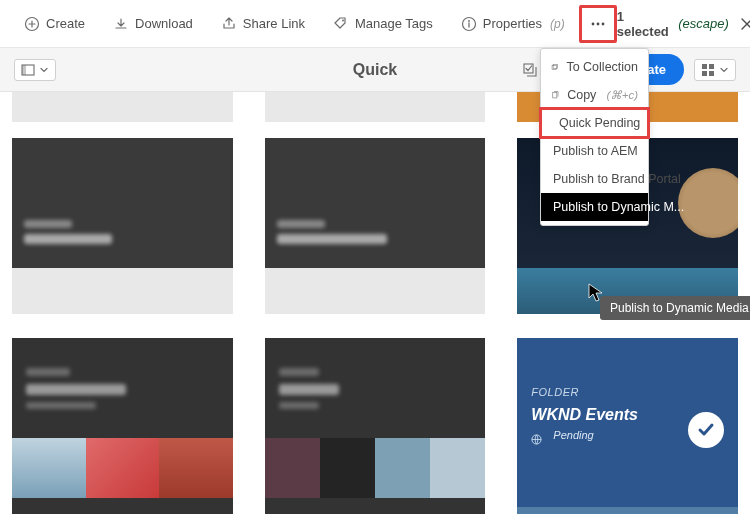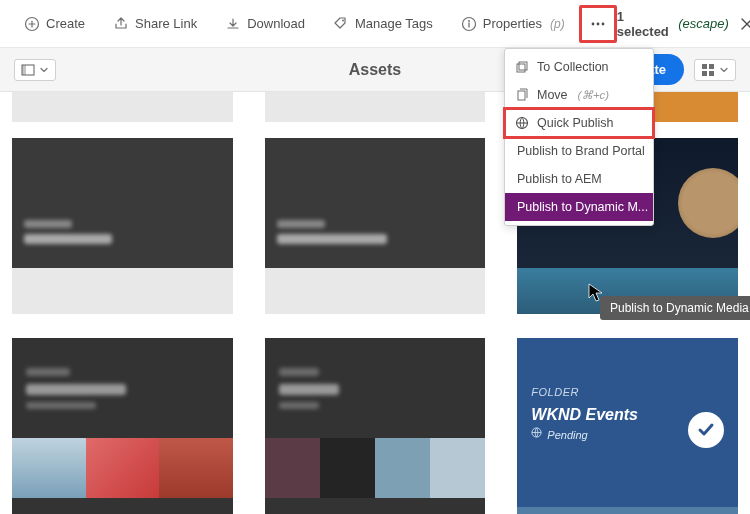--- a/index.html
+++ b/index.html
@@ -201,30 +201,30 @@
     background: linear-gradient(#5b88ab, #5b88ab);
     opacity: 0.8;
   }
   .tile-selected .meta {
     position: absolute; left: 14px; top: 46px;
     font-size: 12px; line-height: 1.6;
   }
   .tile-selected .meta .f { font-size: 11px; letter-spacing: 0.5px; opacity: 0.9; }
   .tile-selected .meta .t { font-weight: 700; color: #fff; font-size: 16px; }
   .tile-selected .meta .s { opacity: 0.85; font-size: 11px; }
-  .tile-selected .meta .p { display: flex; align-items: flex-start; gap: 5px; font-size: 11px; }
+  .tile-selected .meta .p { display: flex; align-items: flex-end; gap: 11px; font-size: 11px; }
 
   .row-neg { margin-top: -8px; }
 
   
   .menu {
     position: absolute;
     top: 48px;
-    left: 504px;
-    width: 150px;
+    left: 540px;
+    width: 109px;
     background: #fff;
     border: 1px solid #d0d0d0;
     border-radius: 3px;
     box-shadow: 0 2px 8px rgba(0,0,0,0.15);
     padding: 4px 0;
     z-index: 100;
   }
   .menu-item {
     display: flex;
     align-items: center;
@@ -235,21 +235,21 @@
     color: #4b4b4b;
     white-space: nowrap;
   }
   .menu-item.plain { padding-left: 12px; }
   .menu-item .sc { color: #9a9a9a; font-style: italic; font-size: 11.5px; margin-left: 2px; }
   .menu-item.hl {
     outline: 3px solid #e34040;
     outline-offset: -1px;
   }
   .menu-item.hover {
-    background: #701a75;
+    background: #000000;
     color: #fff;
   }
 
   .tooltip {
     position: absolute;
     top: 296px;
     left: 600px;
     background: #5a5a5a;
     color: #fff;
     font-size: 12px;
@@ -291,29 +291,29 @@
 <div class="topbar">
   <div class="tb-item">
     <svg width="16" height="16" viewBox="0 0 16 16">
         <circle cx="8" cy="8" r="6.5" fill="none" stroke="#6e6e6e" stroke-width="1.2"></circle>
         <path d="M8 5v6M5 8h6" stroke="#6e6e6e" stroke-width="1.2" stroke-linecap="round"></path>
       </svg>
     <span>Create</span>
   </div>
   <div class="tb-item">
     <svg width="16" height="16" viewBox="0 0 16 16">
-        <path d="M3 8v4h10V8M8 2v7M5 5l3-3 3 3" fill="none" stroke="#6e6e6e" stroke-width="1.2" stroke-linecap="round" stroke-linejoin="round"></path>
-      </svg>
-    <span>Share Link</span>
+        <path d="M3 12h10M8 3v7M5 7l3 3 3-3" fill="none" stroke="#6e6e6e" stroke-width="1.2" stroke-linecap="round" stroke-linejoin="round"></path>
+      </svg>
+    <span>Download</span>
   </div>
   <div class="tb-item">
     <svg width="16" height="16" viewBox="0 0 16 16">
-        <path d="M3 12h10M8 3v7M5 7l3 3 3-3" fill="none" stroke="#6e6e6e" stroke-width="1.2" stroke-linecap="round" stroke-linejoin="round"></path>
-      </svg>
-    <span>Download</span>
+        <path d="M3 8v4h10V8M8 2v7M5 5l3-3 3 3" fill="none" stroke="#6e6e6e" stroke-width="1.2" stroke-linecap="round" stroke-linejoin="round"></path>
+      </svg>
+    <span>Share Link</span>
   </div>
   <div class="tb-item">
     <svg width="16" height="16" viewBox="0 0 16 16">
         <path d="M2 7l5-5h5v5l-5 5-5-5z" fill="none" stroke="#6e6e6e" stroke-width="1.2" stroke-linejoin="round"></path>
         <circle cx="10" cy="4.5" r="1" fill="#6e6e6e"></circle>
       </svg>
     <span>Manage Tags</span>
   </div>
   <div class="tb-item">
     <svg width="16" height="16" viewBox="0 0 16 16">
@@ -348,21 +348,21 @@
 <div class="secondbar">
   <div class="view-toggle">
     <svg width="14" height="14" viewBox="0 0 14 14">
         <rect x="1" y="2" width="12" height="10" fill="none" stroke="#6e6e6e" stroke-width="1.1"></rect>
         <rect x="1" y="2" width="4" height="10" fill="#6e6e6e" opacity="0.4"></rect>
       </svg>
     <svg width="10" height="10" viewBox="0 0 10 10">
         <path d="M2 3.5l3 3 3-3" fill="none" stroke="#6e6e6e" stroke-width="1.2" stroke-linecap="round"></path>
       </svg>
   </div>
-  <div class="title-center">Assets</div>
+  <div class="title-center">Quick</div>
   <div class="spacer"></div>
   <div class="selall">
     <svg width="16" height="16" viewBox="0 0 16 16">
         <rect x="2" y="2" width="9" height="9" fill="none" stroke="#6e6e6e" stroke-width="1.1"></rect>
         <path d="M5 14h9V5" fill="none" stroke="#6e6e6e" stroke-width="1.1"></path>
         <path d="M4 6.5l2 2L9.5 4" fill="none" stroke="#6e6e6e" stroke-width="1.2" stroke-linecap="round"></path>
       </svg>
     <span>Select All</span>
   </div>
   <div class="create-btn">
@@ -469,35 +469,35 @@
         <rect x="2" y="4" width="8" height="8" fill="none" stroke="#6e6e6e" stroke-width="1"></rect>
         <rect x="4" y="2" width="8" height="8" fill="none" stroke="#6e6e6e" stroke-width="1"></rect>
       </svg>
     <span>To Collection</span>
   </div>
   <div class="menu-item">
     <svg width="14" height="14" viewBox="0 0 14 14">
         <rect x="3" y="3" width="7" height="9" fill="none" stroke="#6e6e6e" stroke-width="1"></rect>
         <path d="M5 1h7v9" fill="none" stroke="#6e6e6e" stroke-width="1"></path>
       </svg>
-    <span>Move</span>
+    <span>Copy</span>
     <span class="sc">(⌘+c)</span>
   </div>
   <div class="menu-item hl">
     <svg width="14" height="14" viewBox="0 0 14 14">
         <circle cx="7" cy="7" r="5.5" fill="none" stroke="#4b4b4b" stroke-width="1.1"></circle>
         <path d="M1.5 7h11M7 1.5c2.4 2.3 2.4 8.7 0 11M7 1.5c-2.4 2.3-2.4 8.7 0 11" fill="none" stroke="#4b4b4b" stroke-width="1"></path>
       </svg>
-    <span>Quick Publish</span>
+    <span>Quick Pending</span>
+  </div>
+  <div class="menu-item plain">
+    <span>Publish to AEM</span>
   </div>
   <div class="menu-item plain">
     <span>Publish to Brand Portal</span>
-  </div>
-  <div class="menu-item plain">
-    <span>Publish to AEM</span>
   </div>
   <div class="menu-item plain hover">
     <span>Publish to Dynamic M...</span>
   </div>
 </div>
 
 <div class="tooltip">Publish to Dynamic Media</div>
 
 <svg class="cursor" width="16" height="20" viewBox="0 0 16 20">
     <path d="M1 1l0 14 4-4 3 7 3-1-3-7 6 0z" fill="#000" stroke="#fff" stroke-width="0.8"></path>

